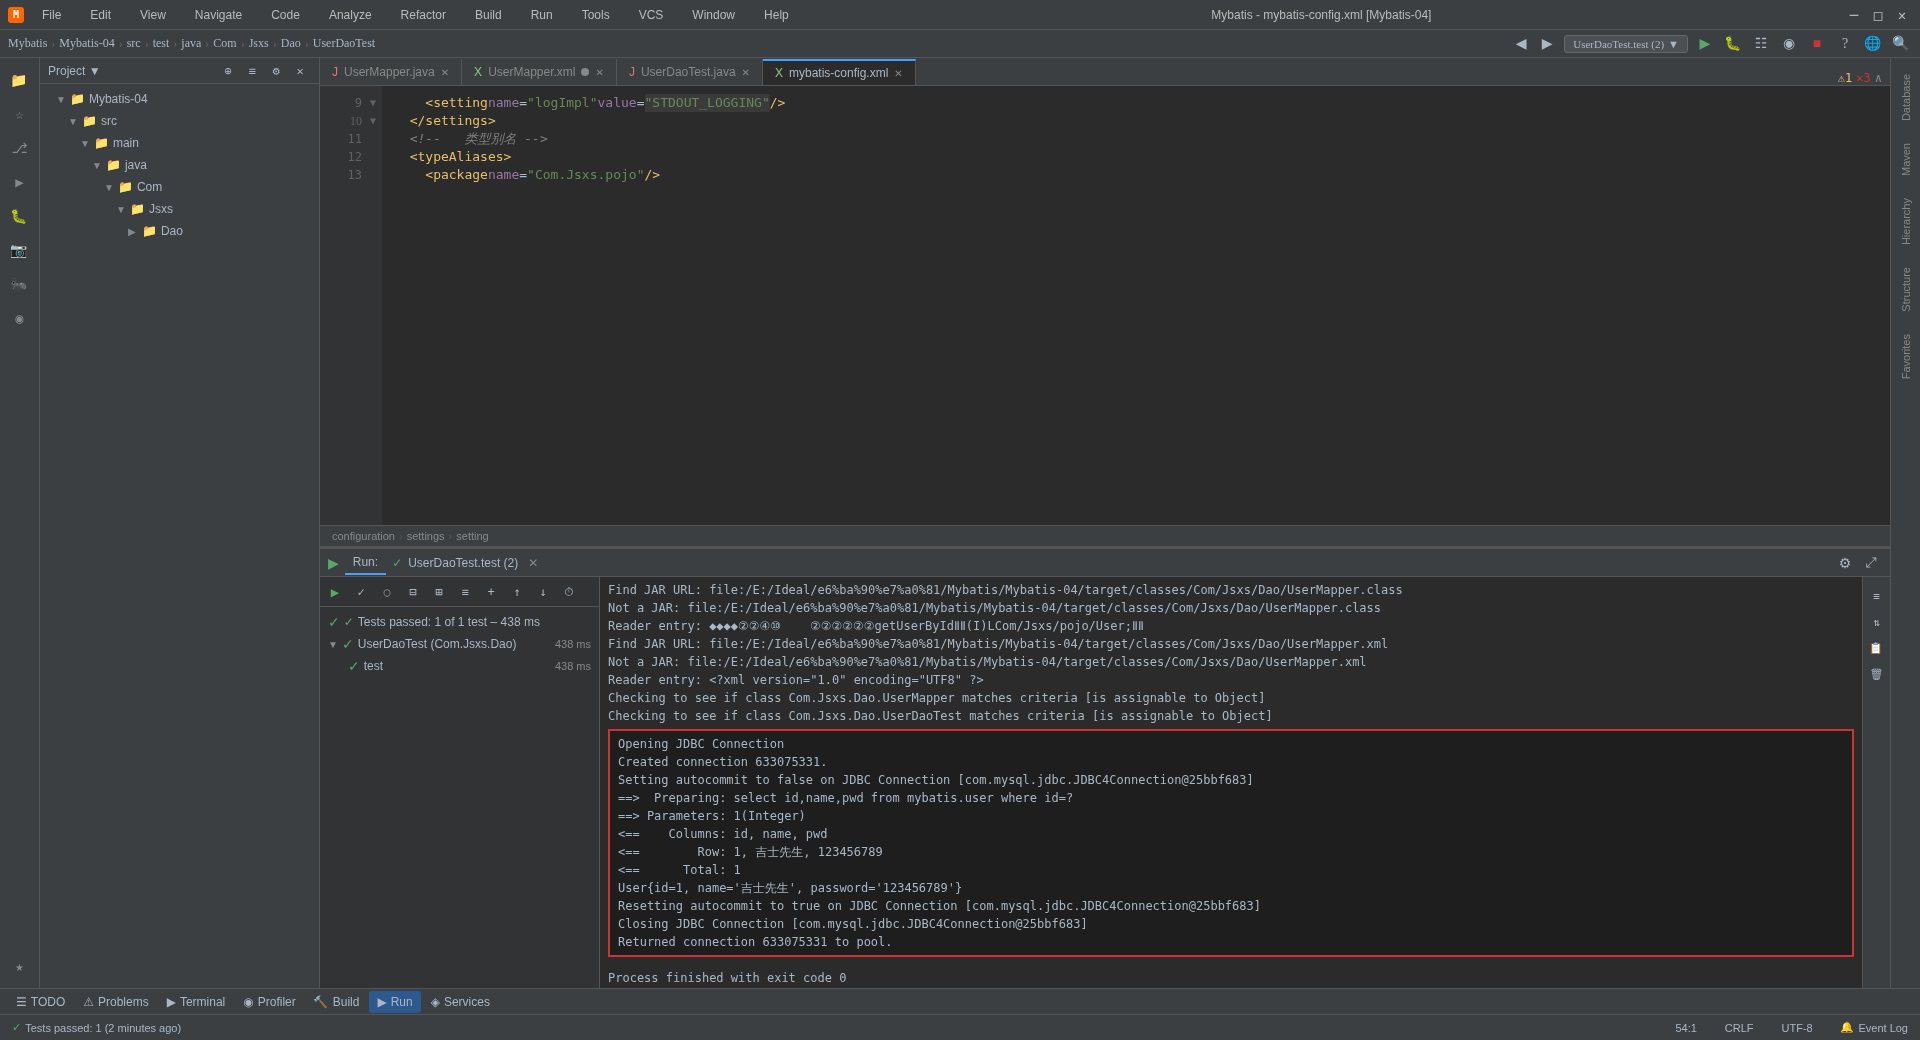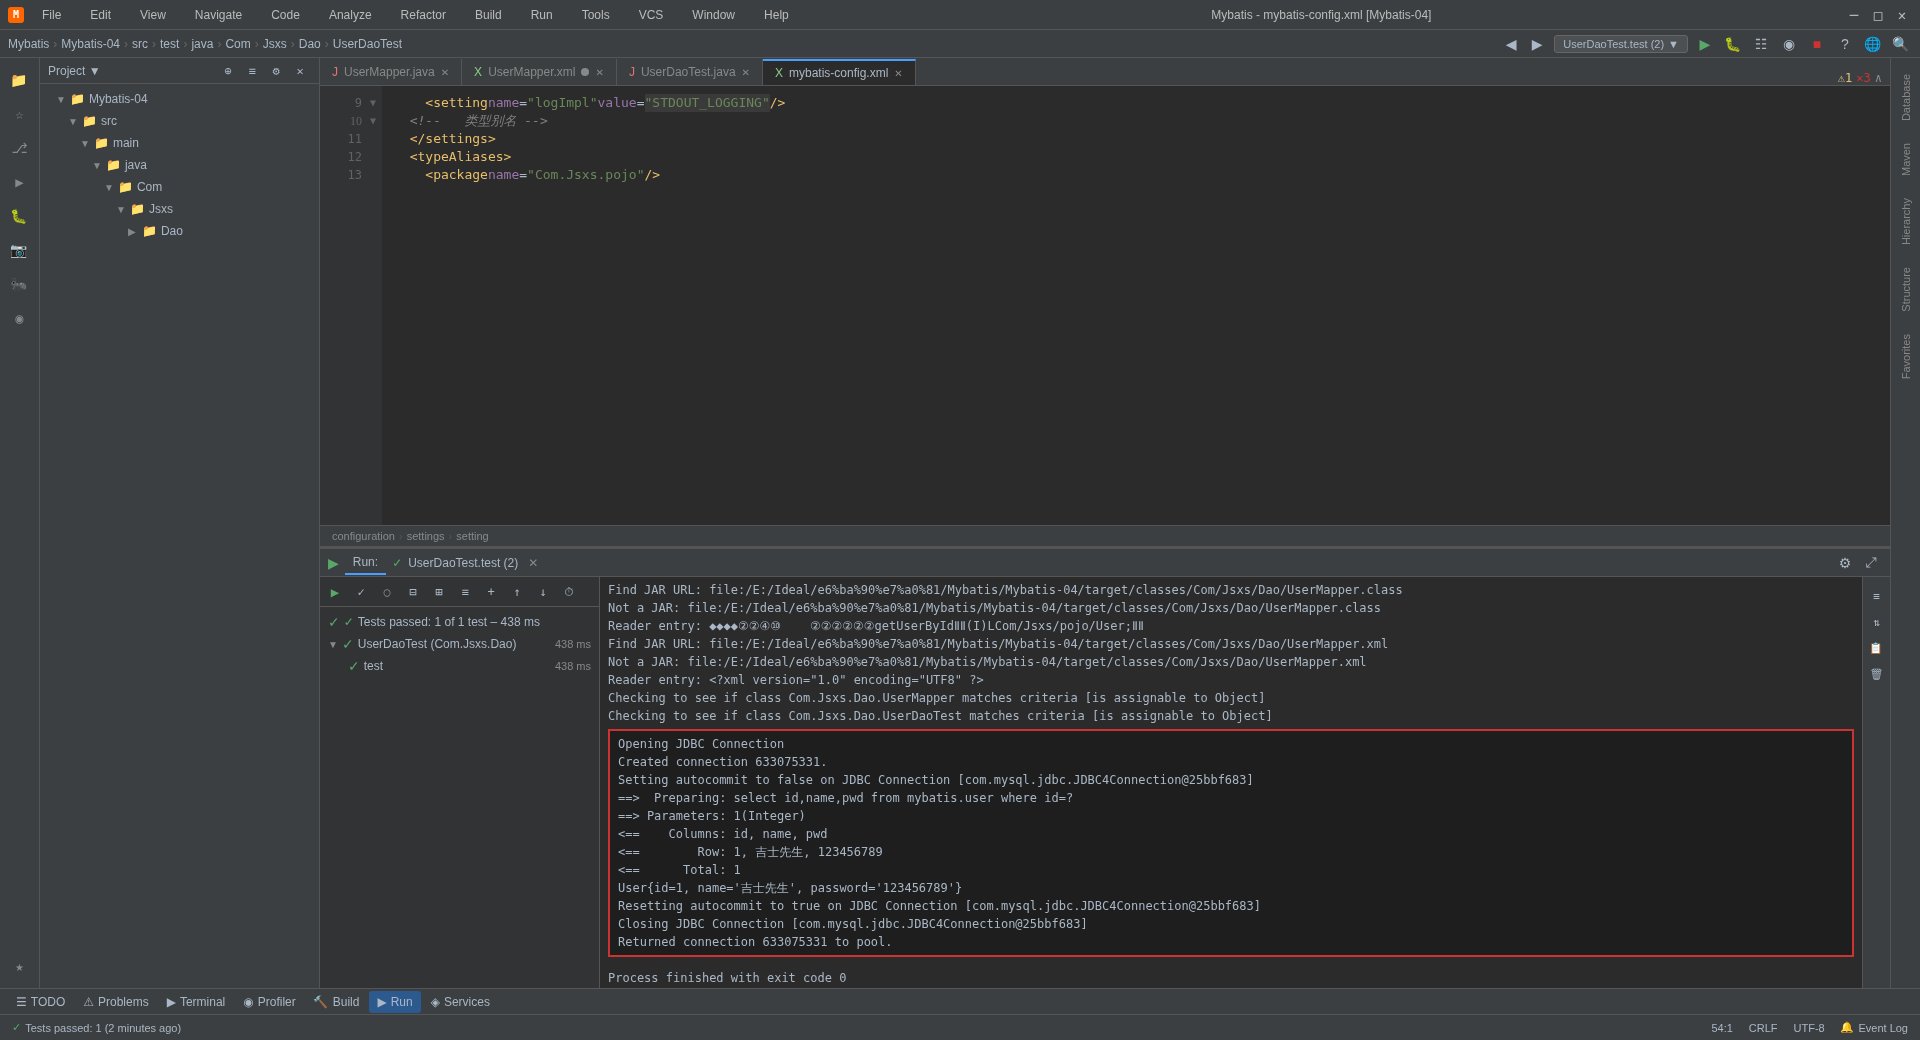--- a/index.html
+++ b/index.html
@@ -8,21 +8,21 @@
     
     .title-bar { background: #3c3f41; height: 30px; display: flex; align-items: center; padding: 0 8px; border-bottom: 1px solid #555; }
     .title-bar-icon { width: 16px; height: 16px; background: #ff6600; border-radius: 3px; margin-right: 8px; display: flex; align-items: center; justify-content: center; font-size: 10px; color: white; font-weight: bold; }
     .title-bar-menu { display: flex; gap: 9px; }
     .menu-item { padding: 4px 10px; color: #bbbbbb; font-size: 12px; cursor: pointer; font-family: 'Segoe UI', sans-serif; }
     .title-bar-title { flex: 1; text-align: center; color: #bbbbbb; font-size: 12px; font-family: 'Segoe UI', sans-serif; }
     .title-bar-controls { display: flex; gap: 4px; }
     .title-control { width: 20px; height: 20px; display: flex; align-items: center; justify-content: center; color: #bbbbbb; cursor: pointer; font-size: 14px; }
 
     
-    .nav-bar { background: #3c3f41; height: 28px; display: flex; align-items: center; padding: 0 8px; border-bottom: 1px solid #555; gap: 4px; font-size: 12px; font-family: Liberation Sans, sans-serif; }
+    .nav-bar { background: #3c3f41; height: 28px; display: flex; align-items: center; padding: 0 8px; border-bottom: 1px solid #555; gap: 4px; font-size: 12px; font-family: Liberation Serif, serif; }
     .nav-item { color: #a9b7c6; cursor: pointer; }
     .nav-sep { color: #666; }
     .nav-bar-right { margin-left: auto; display: flex; align-items: center; gap: 6px; }
     .run-config { background: #4c5052; border: 1px solid #666; padding: 2px 8px; border-radius: 3px; color: #a9b7c6; font-size: 11px; display: flex; align-items: center; gap: 4px; }
 
     
     .toolbar-icons { display: flex; align-items: center; gap: 4px; }
     .tb-btn { width: 22px; height: 22px; display: flex; align-items: center; justify-content: center; color: #a9b7c6; cursor: pointer; font-size: 14px; }
 
     
@@ -76,21 +76,21 @@
     .highlighted-block { border: 2px solid #cc3333; background: #1e1e1e; margin: 4px 0; padding: 4px 8px; }
 
     
     .right-sidebar { width: 30px; background: #3c3f41; border-left: 1px solid #555; display: flex; flex-direction: column; align-items: center; padding-top: 8px; gap: 6px; }
     .right-sidebar-label { writing-mode: vertical-rl; transform: rotate(180deg); font-size: 11px; color: #888; font-family: 'Segoe UI', sans-serif; cursor: pointer; padding: 8px 4px; }
 
     
     .status-bar { height: 26px; background: #3c3f41; border-top: 1px solid #555; display: flex; align-items: center; padding: 0 8px; gap: 8px; font-size: 11px; font-family: 'Segoe UI', sans-serif; color: #a9b7c6; }
     .status-item { display: flex; align-items: center; gap: 4px; cursor: pointer; padding: 0 4px; }
     .status-success { color: #59a869; }
-    .status-right { margin-left: auto; display: flex; gap: 8px; align-items: flex-end; }
+    .status-right { margin-left: auto; display: flex; gap: 20px; align-items: flex-end; }
 
     
     .bottom-toolbar { height: 26px; background: #3c3f41; border-top: 1px solid #555; display: flex; align-items: center; padding: 0 8px; gap: 2px; }
     .bottom-tab { display: flex; align-items: center; gap: 4px; padding: 2px 8px; font-size: 12px; font-family: 'Segoe UI', sans-serif; color: #a9b7c6; cursor: pointer; height: 22px; border-radius: 3px; }
     .bottom-tab.active { background: #2d5a8e; }
     .bottom-tab-icon { font-size: 12px; }
     .str { color: #6a8759; }
     .attr { color: #9876aa; }
     .tag { color: #e8bf6a; }
     .comment { color: #808080; font-style: italic; }
@@ -282,25 +282,25 @@
             <span class="attr">name</span>
             <span style="color:#a9b7c6;">=</span>
             <span class="str">"logImpl"</span>
             <span style="color:#a9b7c6;"> </span>
             <span class="attr">value</span>
             <span style="color:#a9b7c6;">=</span>
             <span class="str" style="background:#3a3a3a;">"STDOUT_LOGGING"</span>
             <span class="tag">/&gt;</span>
         </div>
         <div class="code-line">
-          <span class="comment">&nbsp;&nbsp;&lt;!-- &nbsp;&nbsp;类型别名 --&gt;</span>
-        </div>
-        <div class="code-line">
           <span style="color:#a9b7c6;">&nbsp;&nbsp;</span>
             <span class="tag">&lt;/settings&gt;</span>
+        </div>
+        <div class="code-line">
+          <span class="comment">&nbsp;&nbsp;&lt;!-- &nbsp;&nbsp;类型别名 --&gt;</span>
         </div>
         <div class="code-line">
           <span style="color:#a9b7c6;">&nbsp;&nbsp;</span>
             <span class="tag">&lt;typeAliases&gt;</span>
         </div>
         <div class="code-line">
           <span style="color:#a9b7c6;">&nbsp;&nbsp;&nbsp;&nbsp;</span>
             <span class="tag">&lt;package </span>
             <span class="attr">name</span>
             <span style="color:#a9b7c6;">=</span>

